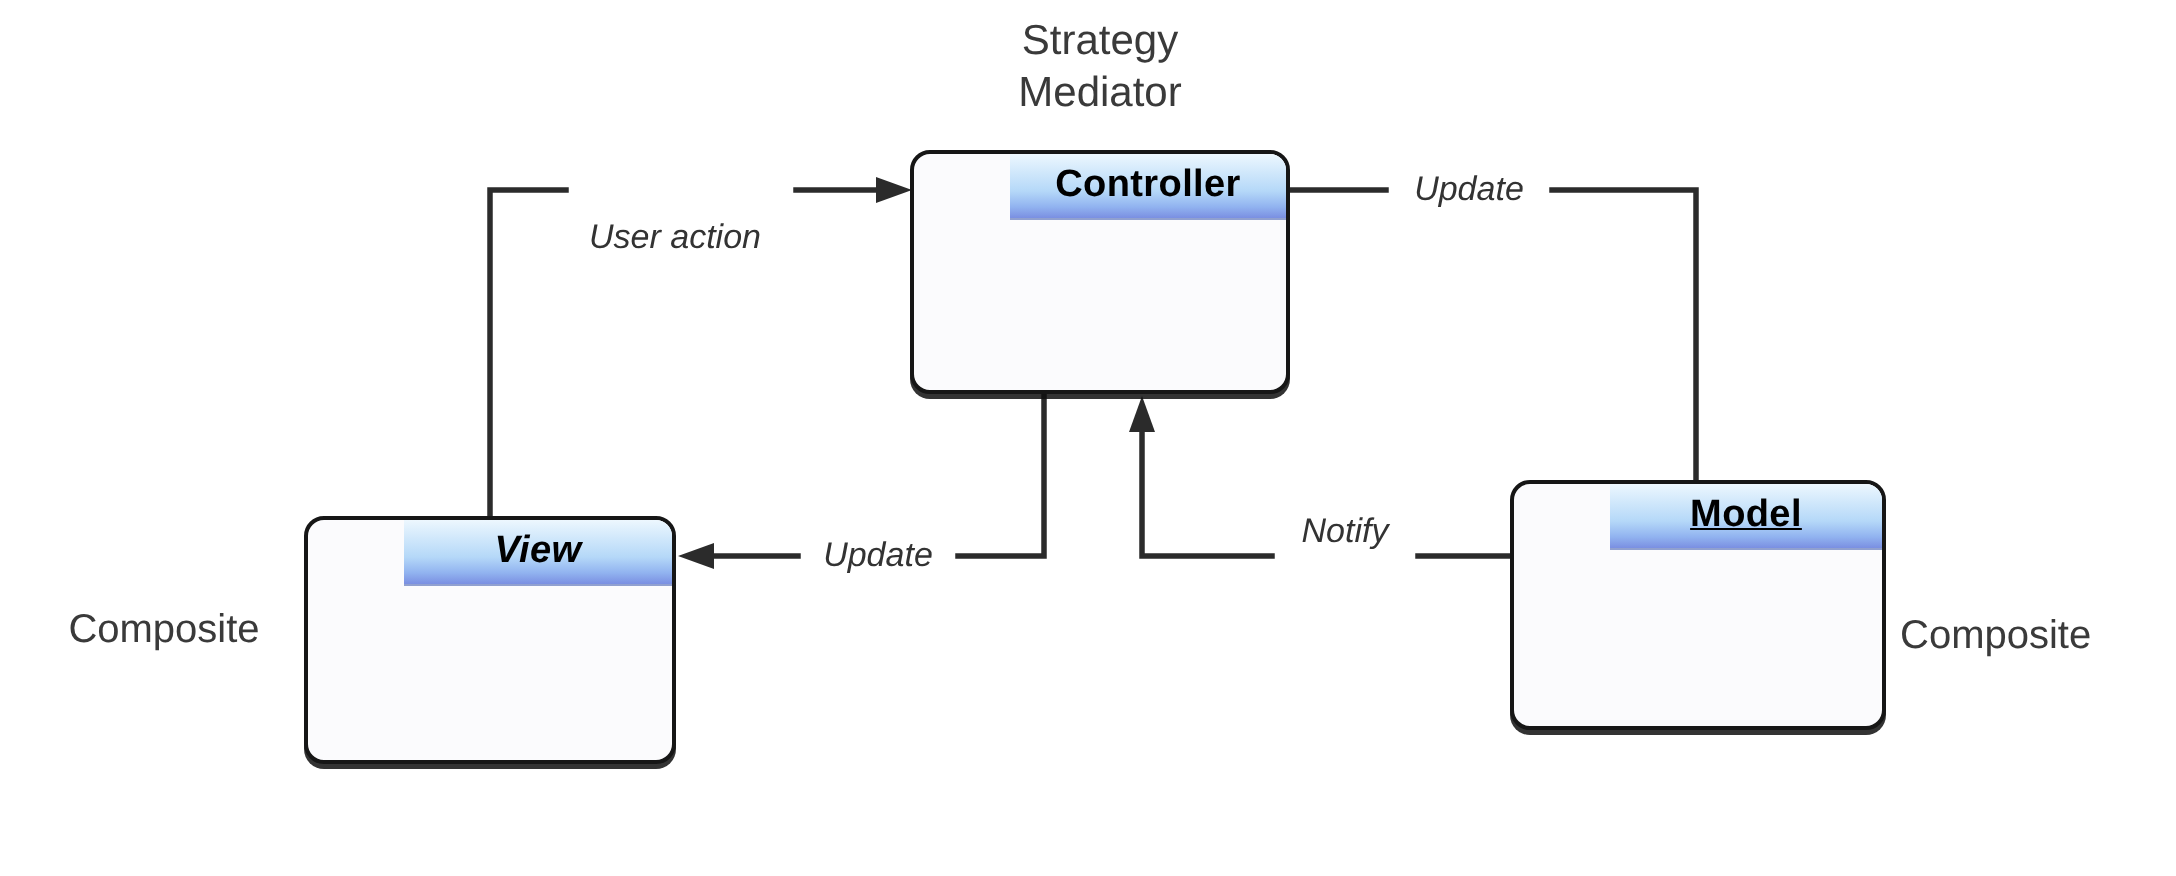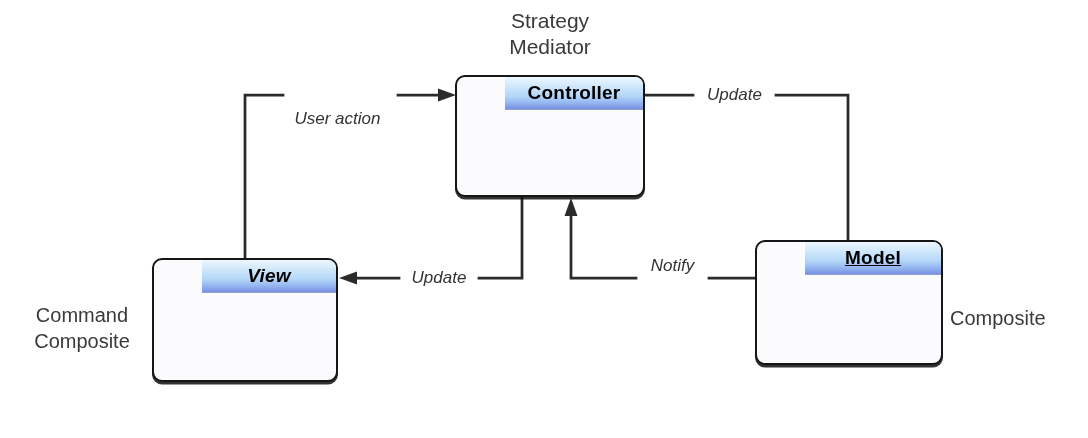--- a/index.html
+++ b/index.html
@@ -118,21 +118,20 @@
     <path class="edge" d="M755,278 L709,278"></path>
     <path class="edge" d="M636,278 L571,278 L571,216"></path>
     <polygon class="arrowhead" points="564.5,216 577.5,216 571,198"></polygon>
   </svg>
 
   <div class="annotation ann-controller">
     <div>Strategy</div>
     <div>Mediator</div>
   </div>
   <div class="annotation ann-view">
-    <div>Command</div>
     <div>Composite</div>
   </div>
   <div class="annotation ann-model">
     <div>Composite</div>
   </div>
 
   <div class="uml-box box-controller">
     <div class="header">
       <span class="title">Controller</span>
     </div>

